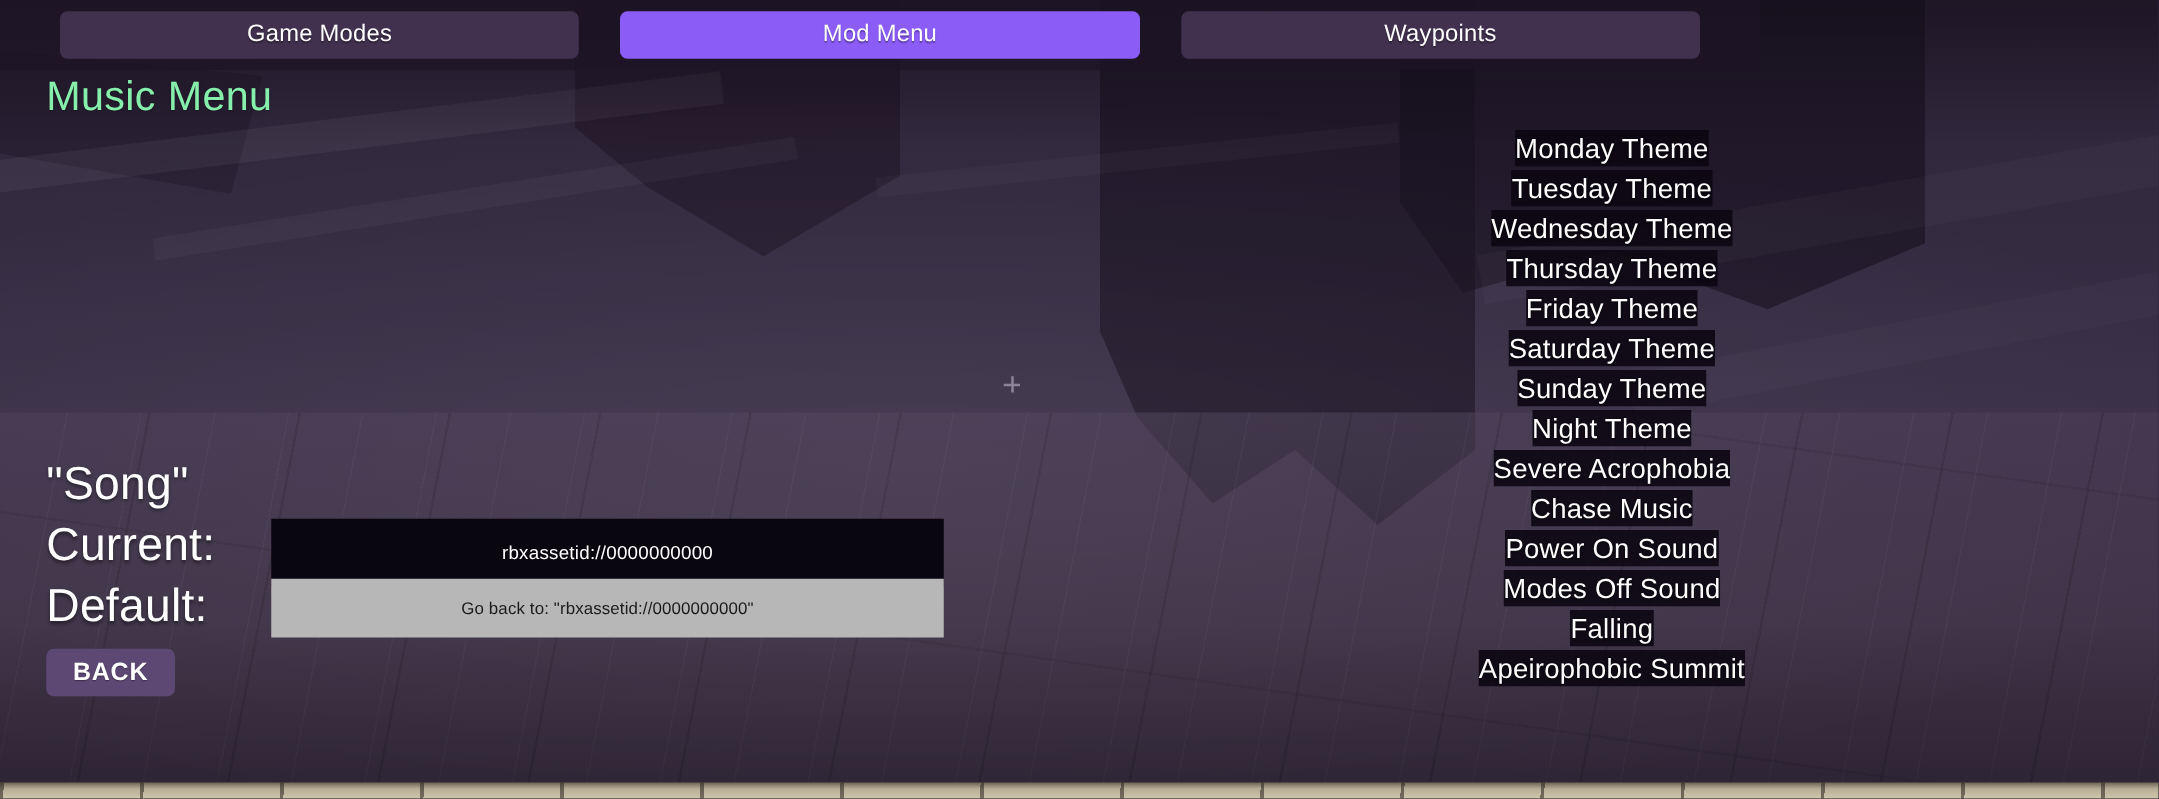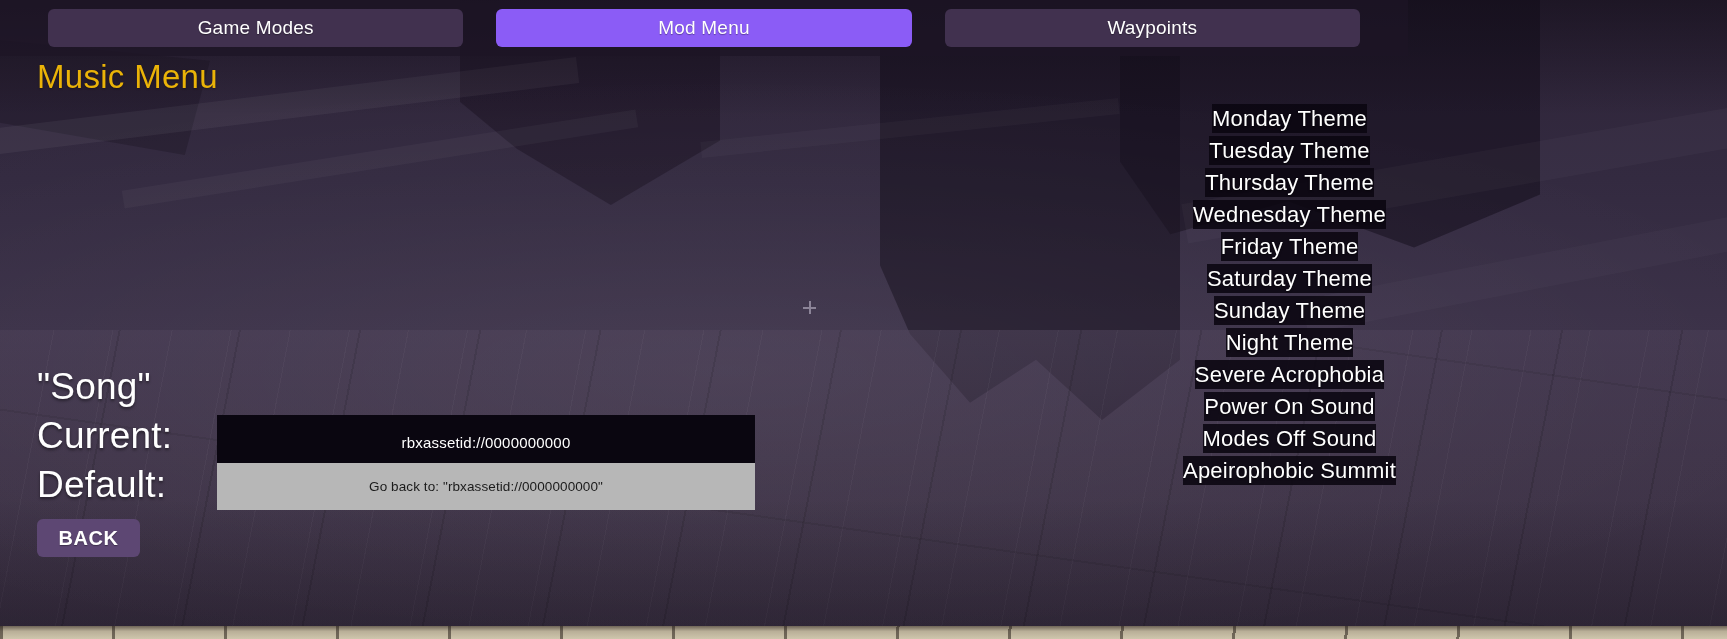--- a/index.html
+++ b/index.html
@@ -140,21 +140,21 @@
     font-family: "Liberation Sans", sans-serif;
     text-shadow: 0 1px 1px rgba(0,0,0,0.35);
   }
   .tab.active { background: #8b5cf6; }
 
   
   .page-title {
     position: absolute;
     left: 37px; top: 58px;
     font-size: 33px;
-    color: #eab308;
+    color: #86efac;
     letter-spacing: .3px;
     z-index: 10;
     text-shadow: 0 1px 2px rgba(0,0,0,0.30);
   }
 
   
   .song-panel {
     position: absolute;
     left: 37px; top: 362px;
     z-index: 10;
@@ -286,25 +286,27 @@
       <div class="field-current">rbxassetid://0000000000</div>
       <div class="field-default">Go back to: "rbxassetid://0000000000"</div>
 
       <button class="back-btn">BACK</button>
     </div>
   </div>
 
   <div class="song-list">
     <button class="song-item">Monday Theme</button>
     <button class="song-item">Tuesday Theme</button>
+    <button class="song-item">Wednesday Theme</button>
     <button class="song-item">Thursday Theme</button>
-    <button class="song-item">Wednesday Theme</button>
     <button class="song-item">Friday Theme</button>
     <button class="song-item">Saturday Theme</button>
     <button class="song-item">Sunday Theme</button>
     <button class="song-item">Night Theme</button>
     <button class="song-item">Severe Acrophobia</button>
+    <button class="song-item">Chase Music</button>
     <button class="song-item">Power On Sound</button>
     <button class="song-item">Modes Off Sound</button>
+    <button class="song-item">Falling</button>
     <button class="song-item">Apeirophobic Summit</button>
   </div>
 
 </div>
 
 </body></html>

